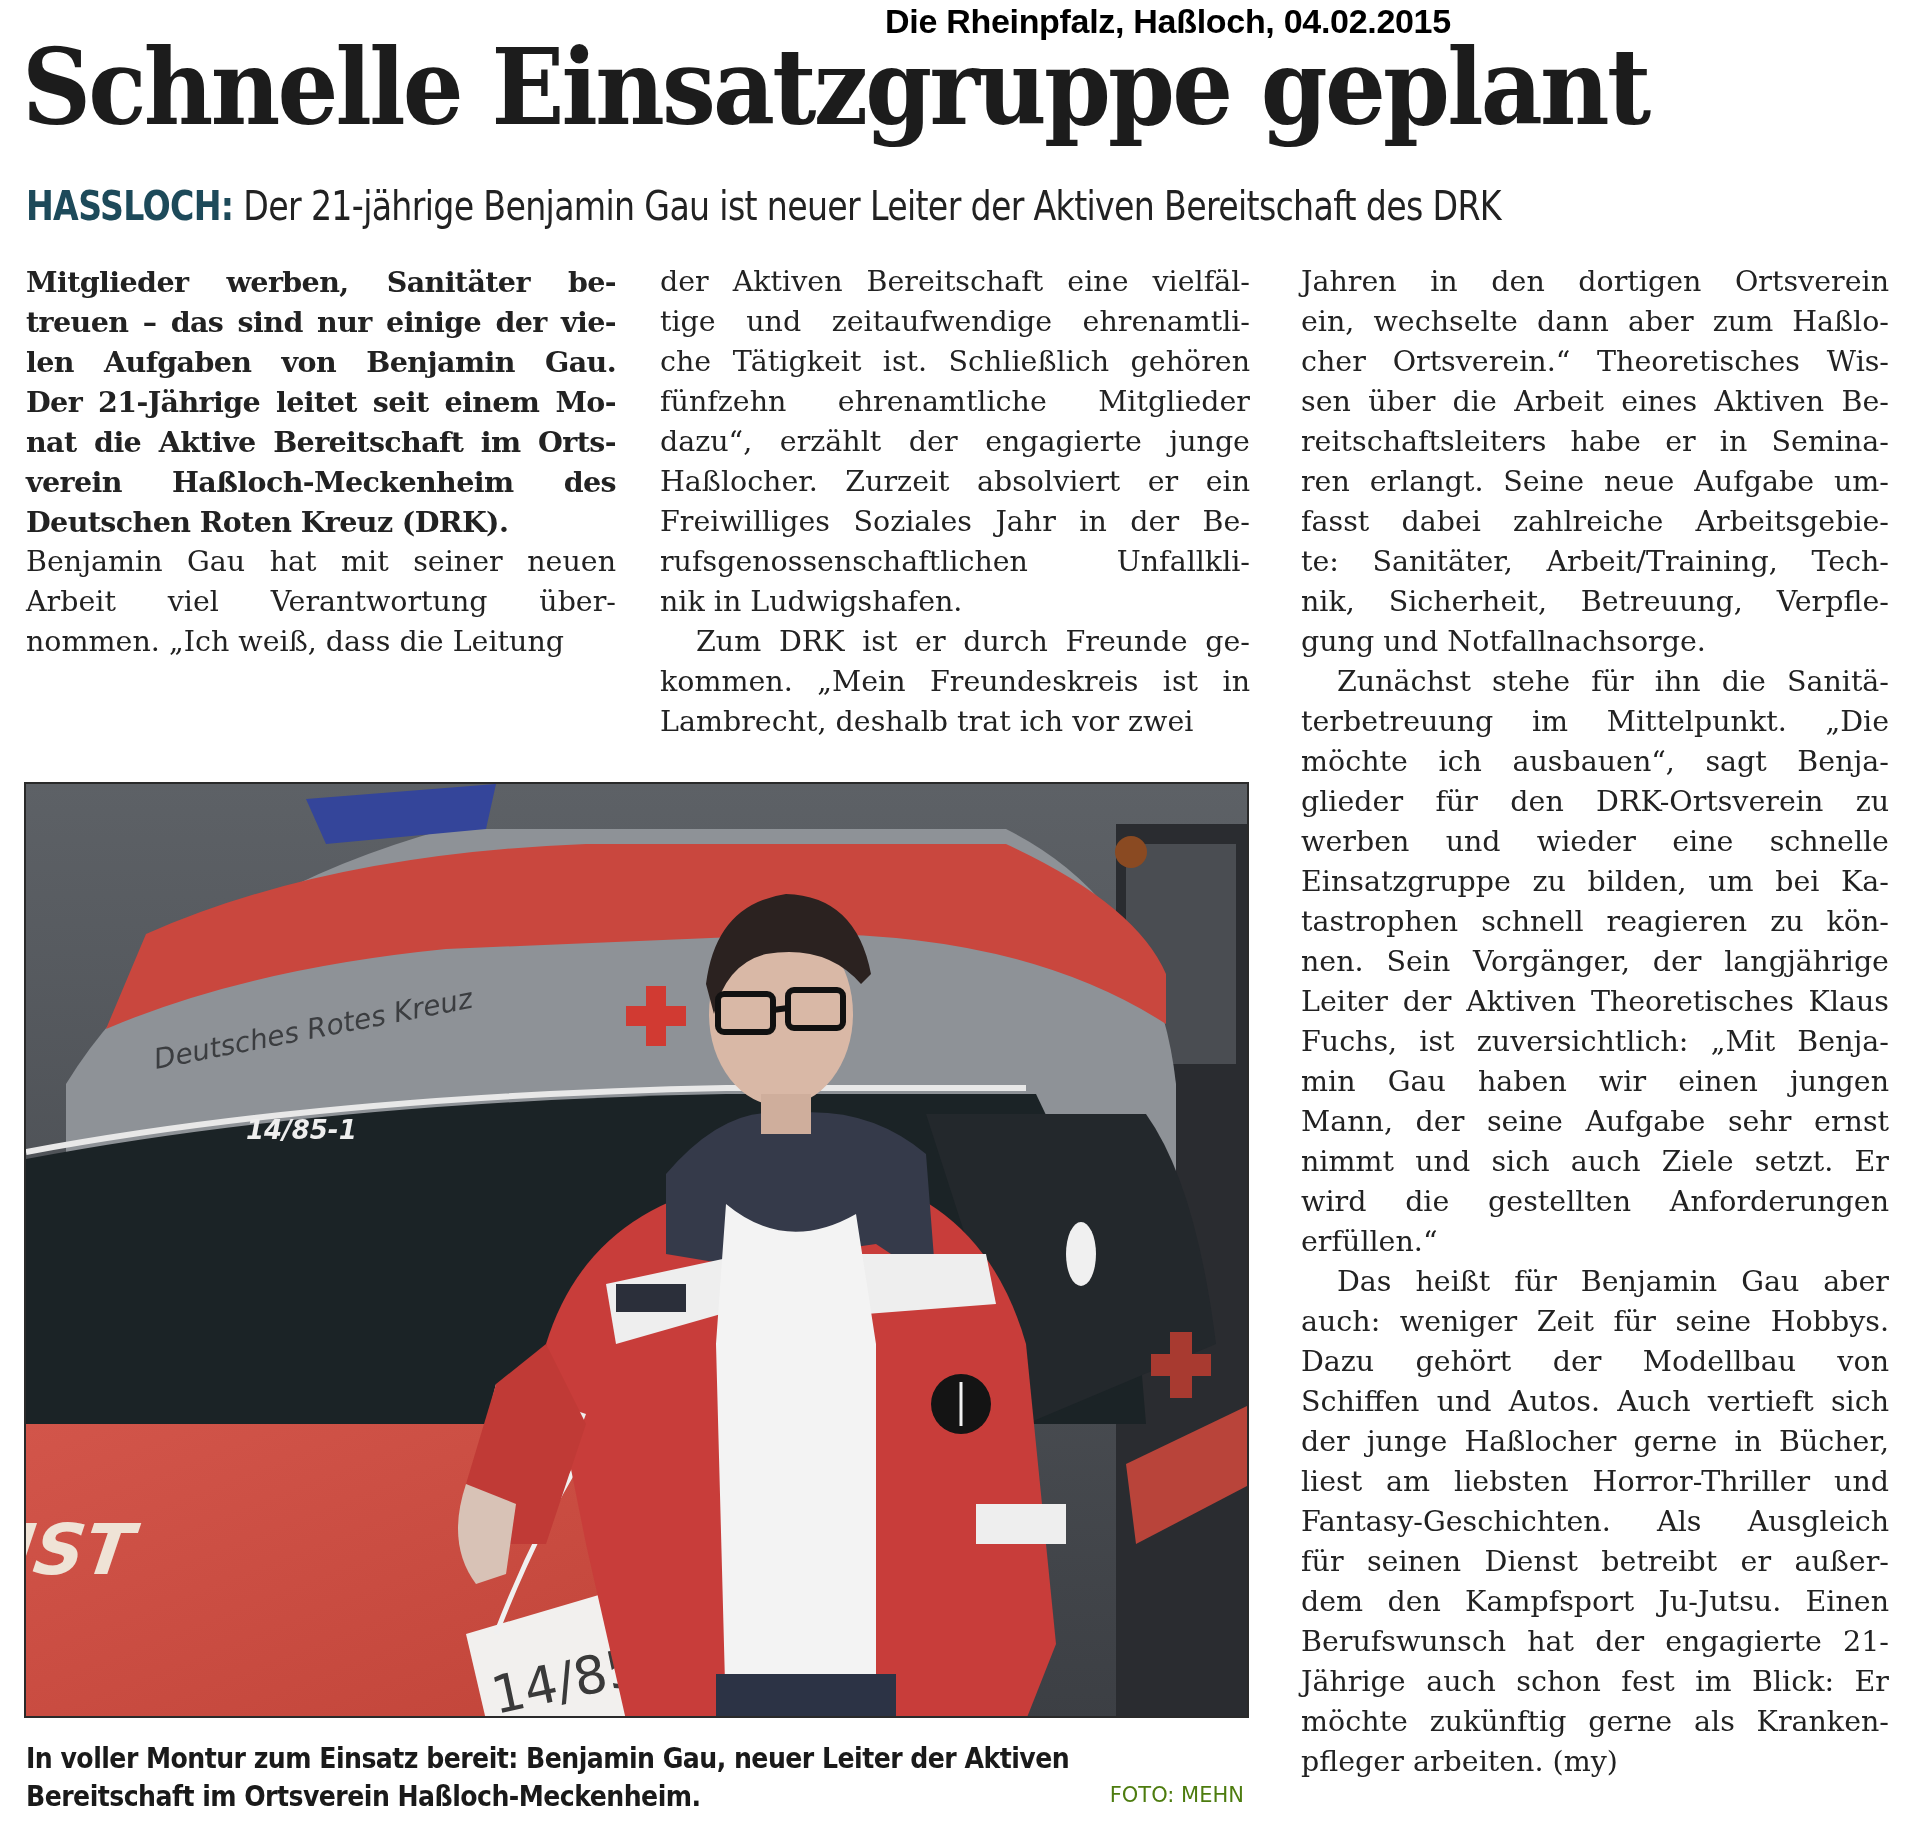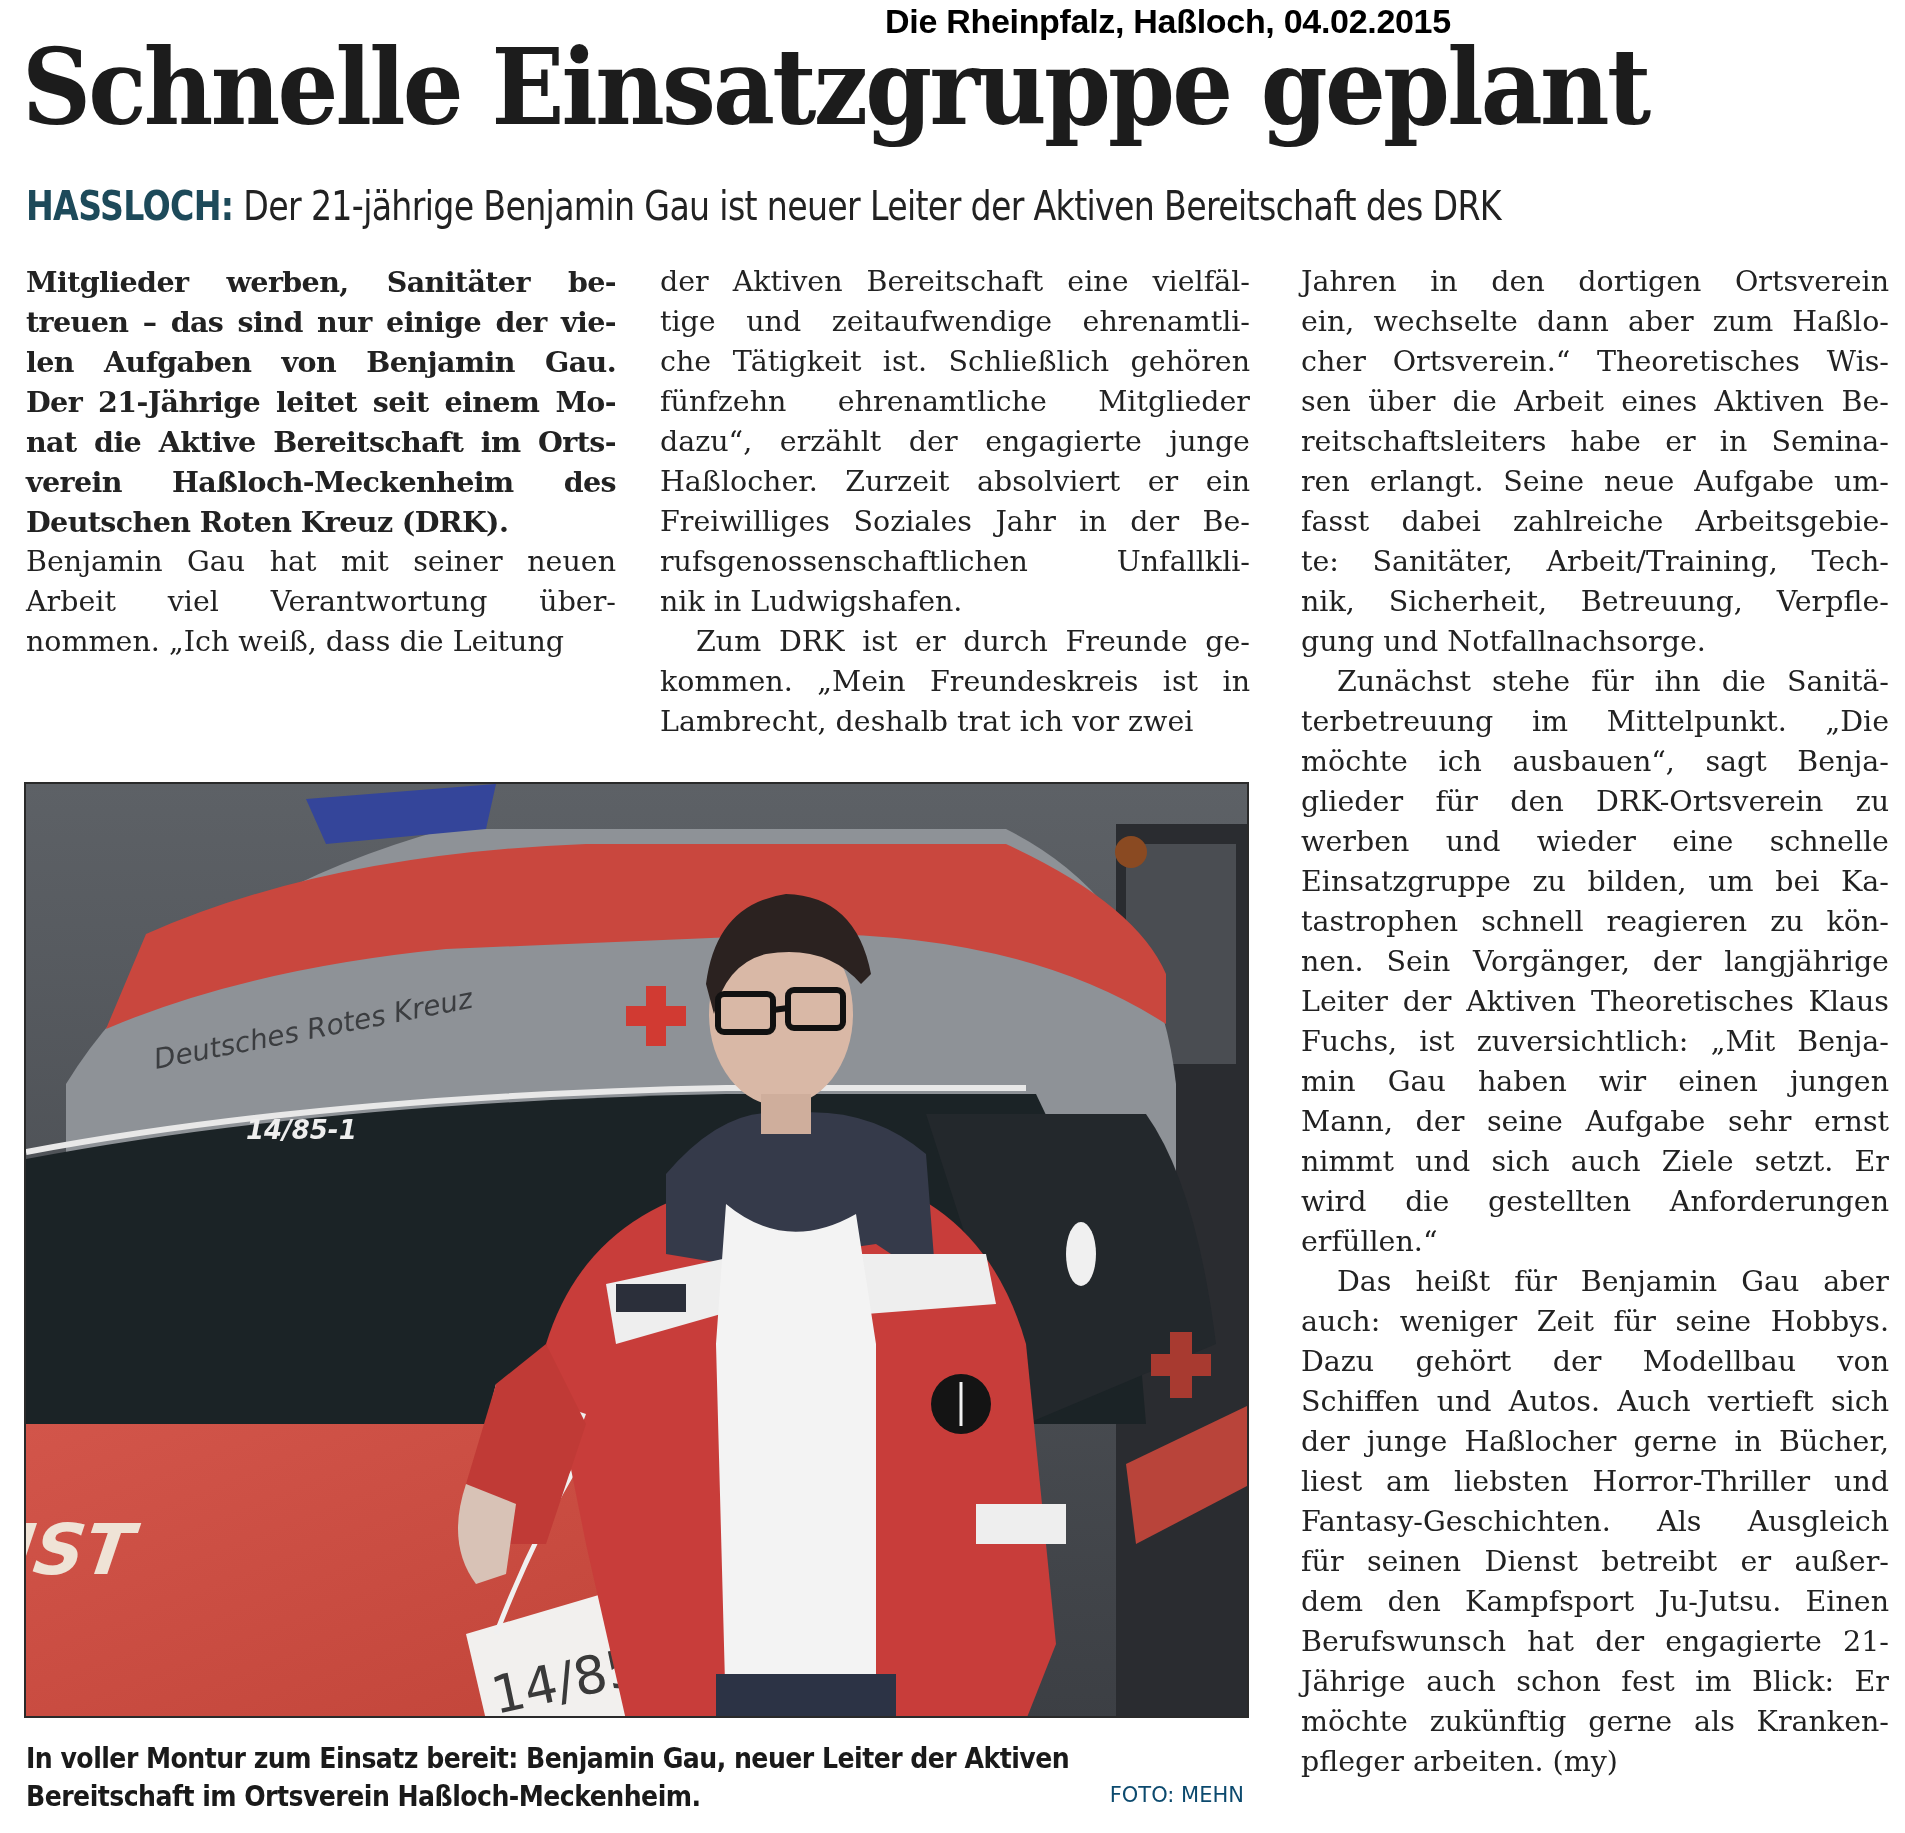--- a/index.html
+++ b/index.html
@@ -47,21 +47,21 @@
     border: 2px solid #2a2a2a; overflow: hidden; background: #55585c;
   }
   .caption {
     position: absolute; left: 26px; top: 1740px; width: 1222px;
     font-family: "DejaVu Sans", sans-serif; font-weight: bold; font-size: 28px;
     line-height: 38px; color: #1a1a1a; letter-spacing: -0.6px;
   }
   .caption .l { display: block; white-space: nowrap; transform: scaleX(0.9); transform-origin: left top; }
   .credit {
     position: absolute; right: 4px; bottom: 2px;
-    font-family: "DejaVu Sans", sans-serif; font-weight: normal; font-size: 21px; color: #0c4a6e;
+    font-family: "DejaVu Sans", sans-serif; font-weight: normal; font-size: 21px; color: #4d7c0f;
     letter-spacing: 0;
   }
 </style>
 </head>
 <body>
 
 <div class="source-line">Die Rheinpfalz, Haßloch, 04.02.2015</div>
 
 <h1 class="headline">Schnelle Einsatzgruppe geplant</h1>
 

